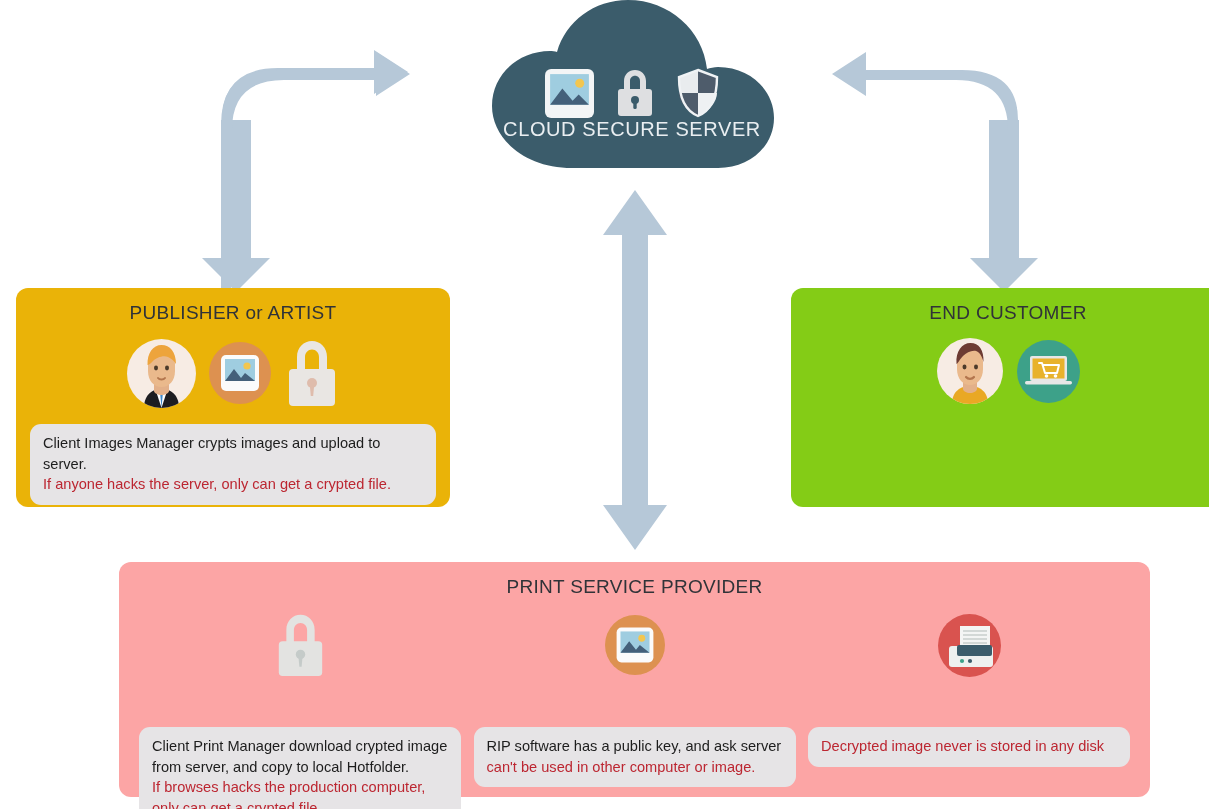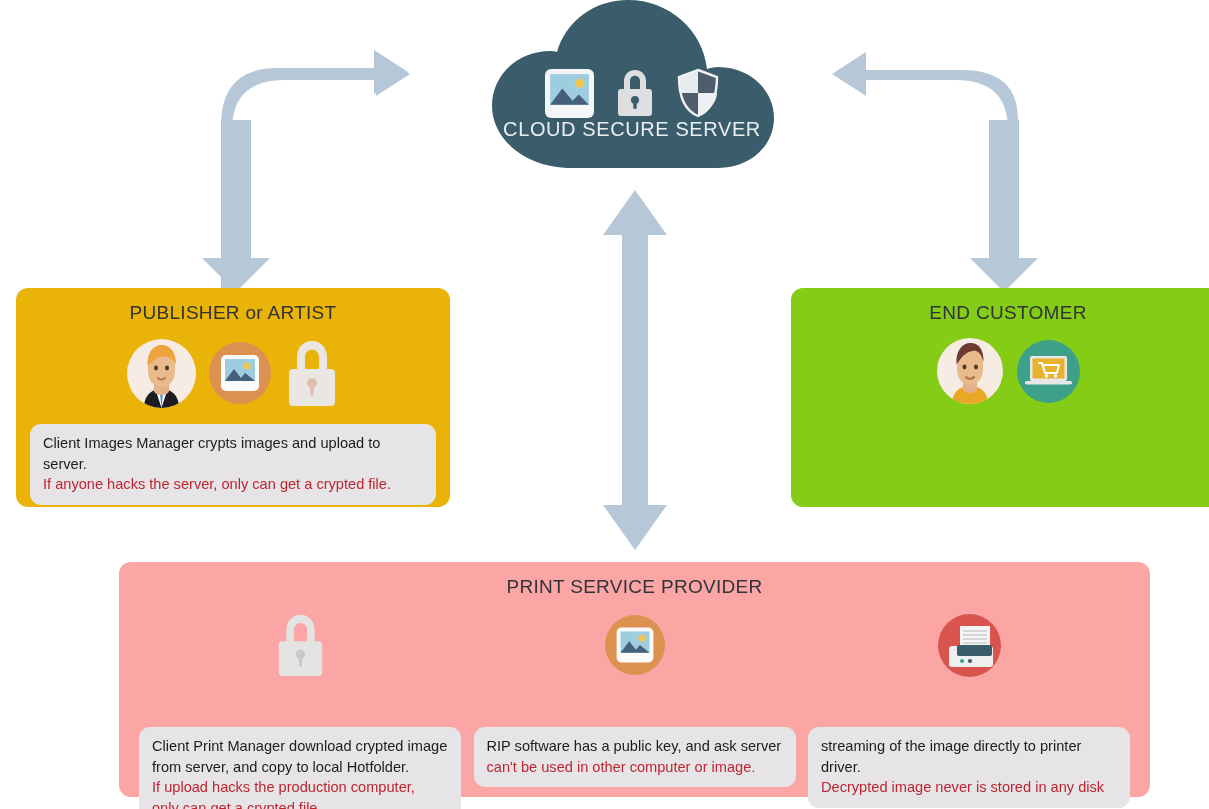--- a/index.html
+++ b/index.html
@@ -207,21 +207,21 @@
           <svg width="53" height="66" viewBox="0 0 56 70">
             <path d="M13,32 L13,19 C13,9.5 19.7,3 28,3 C36.3,3 43,9.5 43,19 L43,32 L35,32 L35,19 C35,14.9 31.9,11.6 28,11.6 C24.1,11.6 21,14.9 21,19 L21,32 Z" fill="#e3e3e1"></path>
             <rect x="5" y="31" width="46" height="37" rx="4" fill="#e3e3e1"></rect>
             <circle cx="28" cy="45" r="5" fill="#c5cbc9"></circle>
             <path d="M25.7,46 L30.3,46 L29.2,58 L26.8,58 Z" fill="#c5cbc9"></path>
           </svg>
         </div>
         <div class="textbox">
           <div>Client Print Manager download crypted image</div>
           <div>from server, and copy to local Hotfolder.</div>
-          <div class="warn">If upload hacks the production computer,</div>
+          <div class="warn">If browses hacks the production computer,</div>
           <div class="warn">only can get a crypted file.</div>
         </div>
       </div>
 
       <div class="psp-col">
         <div class="ico">
           <svg width="60" height="60" viewBox="0 0 62 62">
             <circle cx="31" cy="31" r="31" fill="#dd9150"></circle>
             <rect x="12" y="13" width="38" height="36" rx="5" fill="#fbfbfb"></rect>
             <rect x="16" y="17" width="30" height="22" fill="#9fcde0"></rect>
@@ -251,21 +251,20 @@
                 <line x1="25" y1="25" x2="49" y2="25"></line>
                 <line x1="25" y1="29" x2="49" y2="29"></line>
               </g>
               <rect x="19" y="31" width="35" height="11" rx="2" fill="#3b5c6b"></rect>
               <circle cx="24" cy="47" r="2.1" fill="#3da189"></circle>
               <circle cx="32" cy="47" r="2.1" fill="#3b5c6b"></circle>
             </g>
           </svg>
         </div>
         <div class="textbox">
-          <div>streaming of the image directly to printer driver.</div>
           <div class="warn">Decrypted image never is stored in any disk</div>
 
         </div>
       </div>
 
     </div>
   </div>
 
 </div>
 

